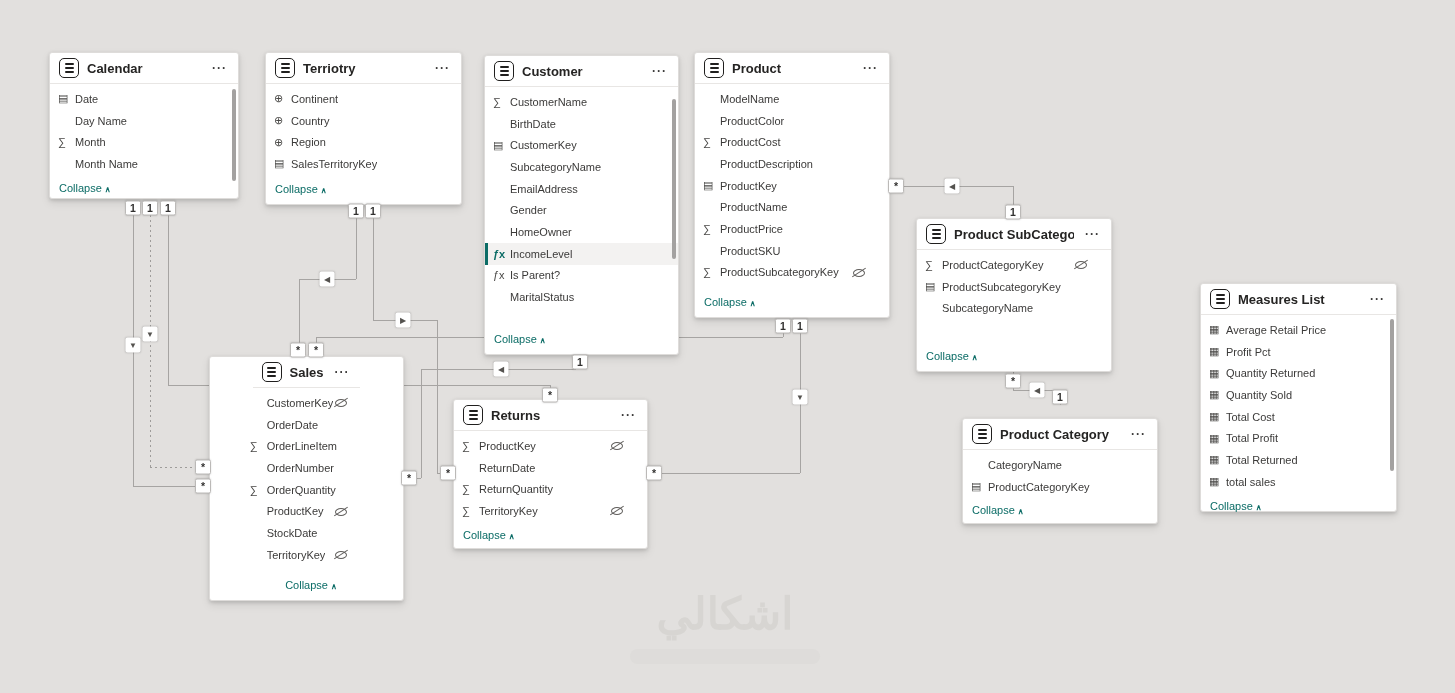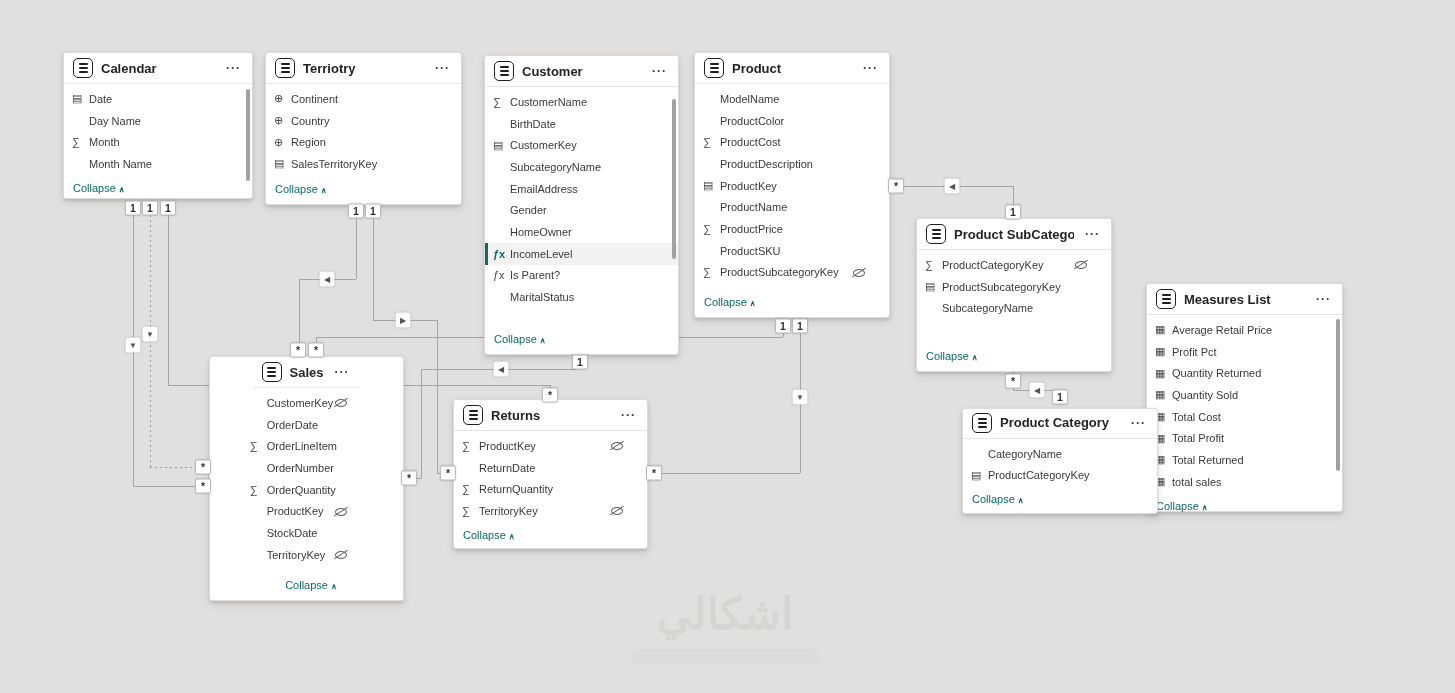--- a/index.html
+++ b/index.html
@@ -107,21 +107,21 @@
     </div>
     <div class="rel">
       <div class="seg ds" style="left: 891px; top: 186px; width: 122px; height: 1px;"></div>
       <div class="seg ds" style="left: 1013px; top: 186px; width: 1px; height: 33px;"></div>
     </div>
     <div class="rel">
       <div class="seg ds" style="left: 1013px; top: 371px; width: 1px; height: 19px;"></div>
       <div class="seg ds" style="left: 1013px; top: 390px; width: 47px; height: 1px;"></div>
       <div class="seg ds" style="left: 1060px; top: 390px; width: 1px; height: 15px;"></div>
     </div>
-    <div class="card" style="left: 63px; top: 52px; width: 190px; height: 147px;">
+    <div class="card" style="left: 49px; top: 52px; width: 190px; height: 147px;">
       <div class="hdr">
         <span class="tbl-icon">
           <i></i>
           <i></i>
           <i></i>
         </span>
         <span class="title">Calendar</span>
         <span class="menu">···</span>
       </div>
       <div class="flist">
@@ -306,21 +306,21 @@
           <span class="flabel">ProductSubcategoryKey</span>
         </div>
         <div class="frow">
           <span class="ficon"></span>
           <span class="flabel">SubcategoryName</span>
         </div>
       </div>
       <div class="spacer"></div>
       <div class="collapse-row"><span class="collapse"><span>Collapse</span><span class="caret">∧</span></span></div>
     </div>
-    <div class="card" style="left: 1146px; top: 283px; width: 197px; height: 229px;">
+    <div class="card" style="left: 1200px; top: 283px; width: 197px; height: 229px;">
       <div class="hdr">
         <span class="tbl-icon">
           <i></i>
           <i></i>
           <i></i>
         </span>
         <span class="title">Measures List</span>
         <span class="menu">···</span>
       </div>
       <div class="flist">
@@ -437,21 +437,21 @@
         </div>
         <div class="frow">
           <span class="ficon">∑</span>
           <span class="flabel">TerritoryKey</span>
           <span class="icon-hidden"></span>
         </div>
       </div>
       <div class="spacer"></div>
       <div class="collapse-row"><span class="collapse"><span>Collapse</span><span class="caret">∧</span></span></div>
     </div>
-    <div class="card" style="left: 962px; top: 408px; width: 196px; height: 106px; justify-content: center;">
+    <div class="card" style="left: 962px; top: 418px; width: 196px; height: 106px;">
       <div class="hdr">
         <span class="tbl-icon">
           <i></i>
           <i></i>
           <i></i>
         </span>
         <span class="title">Product Category</span>
         <span class="menu">···</span>
       </div>
       <div class="flist">

